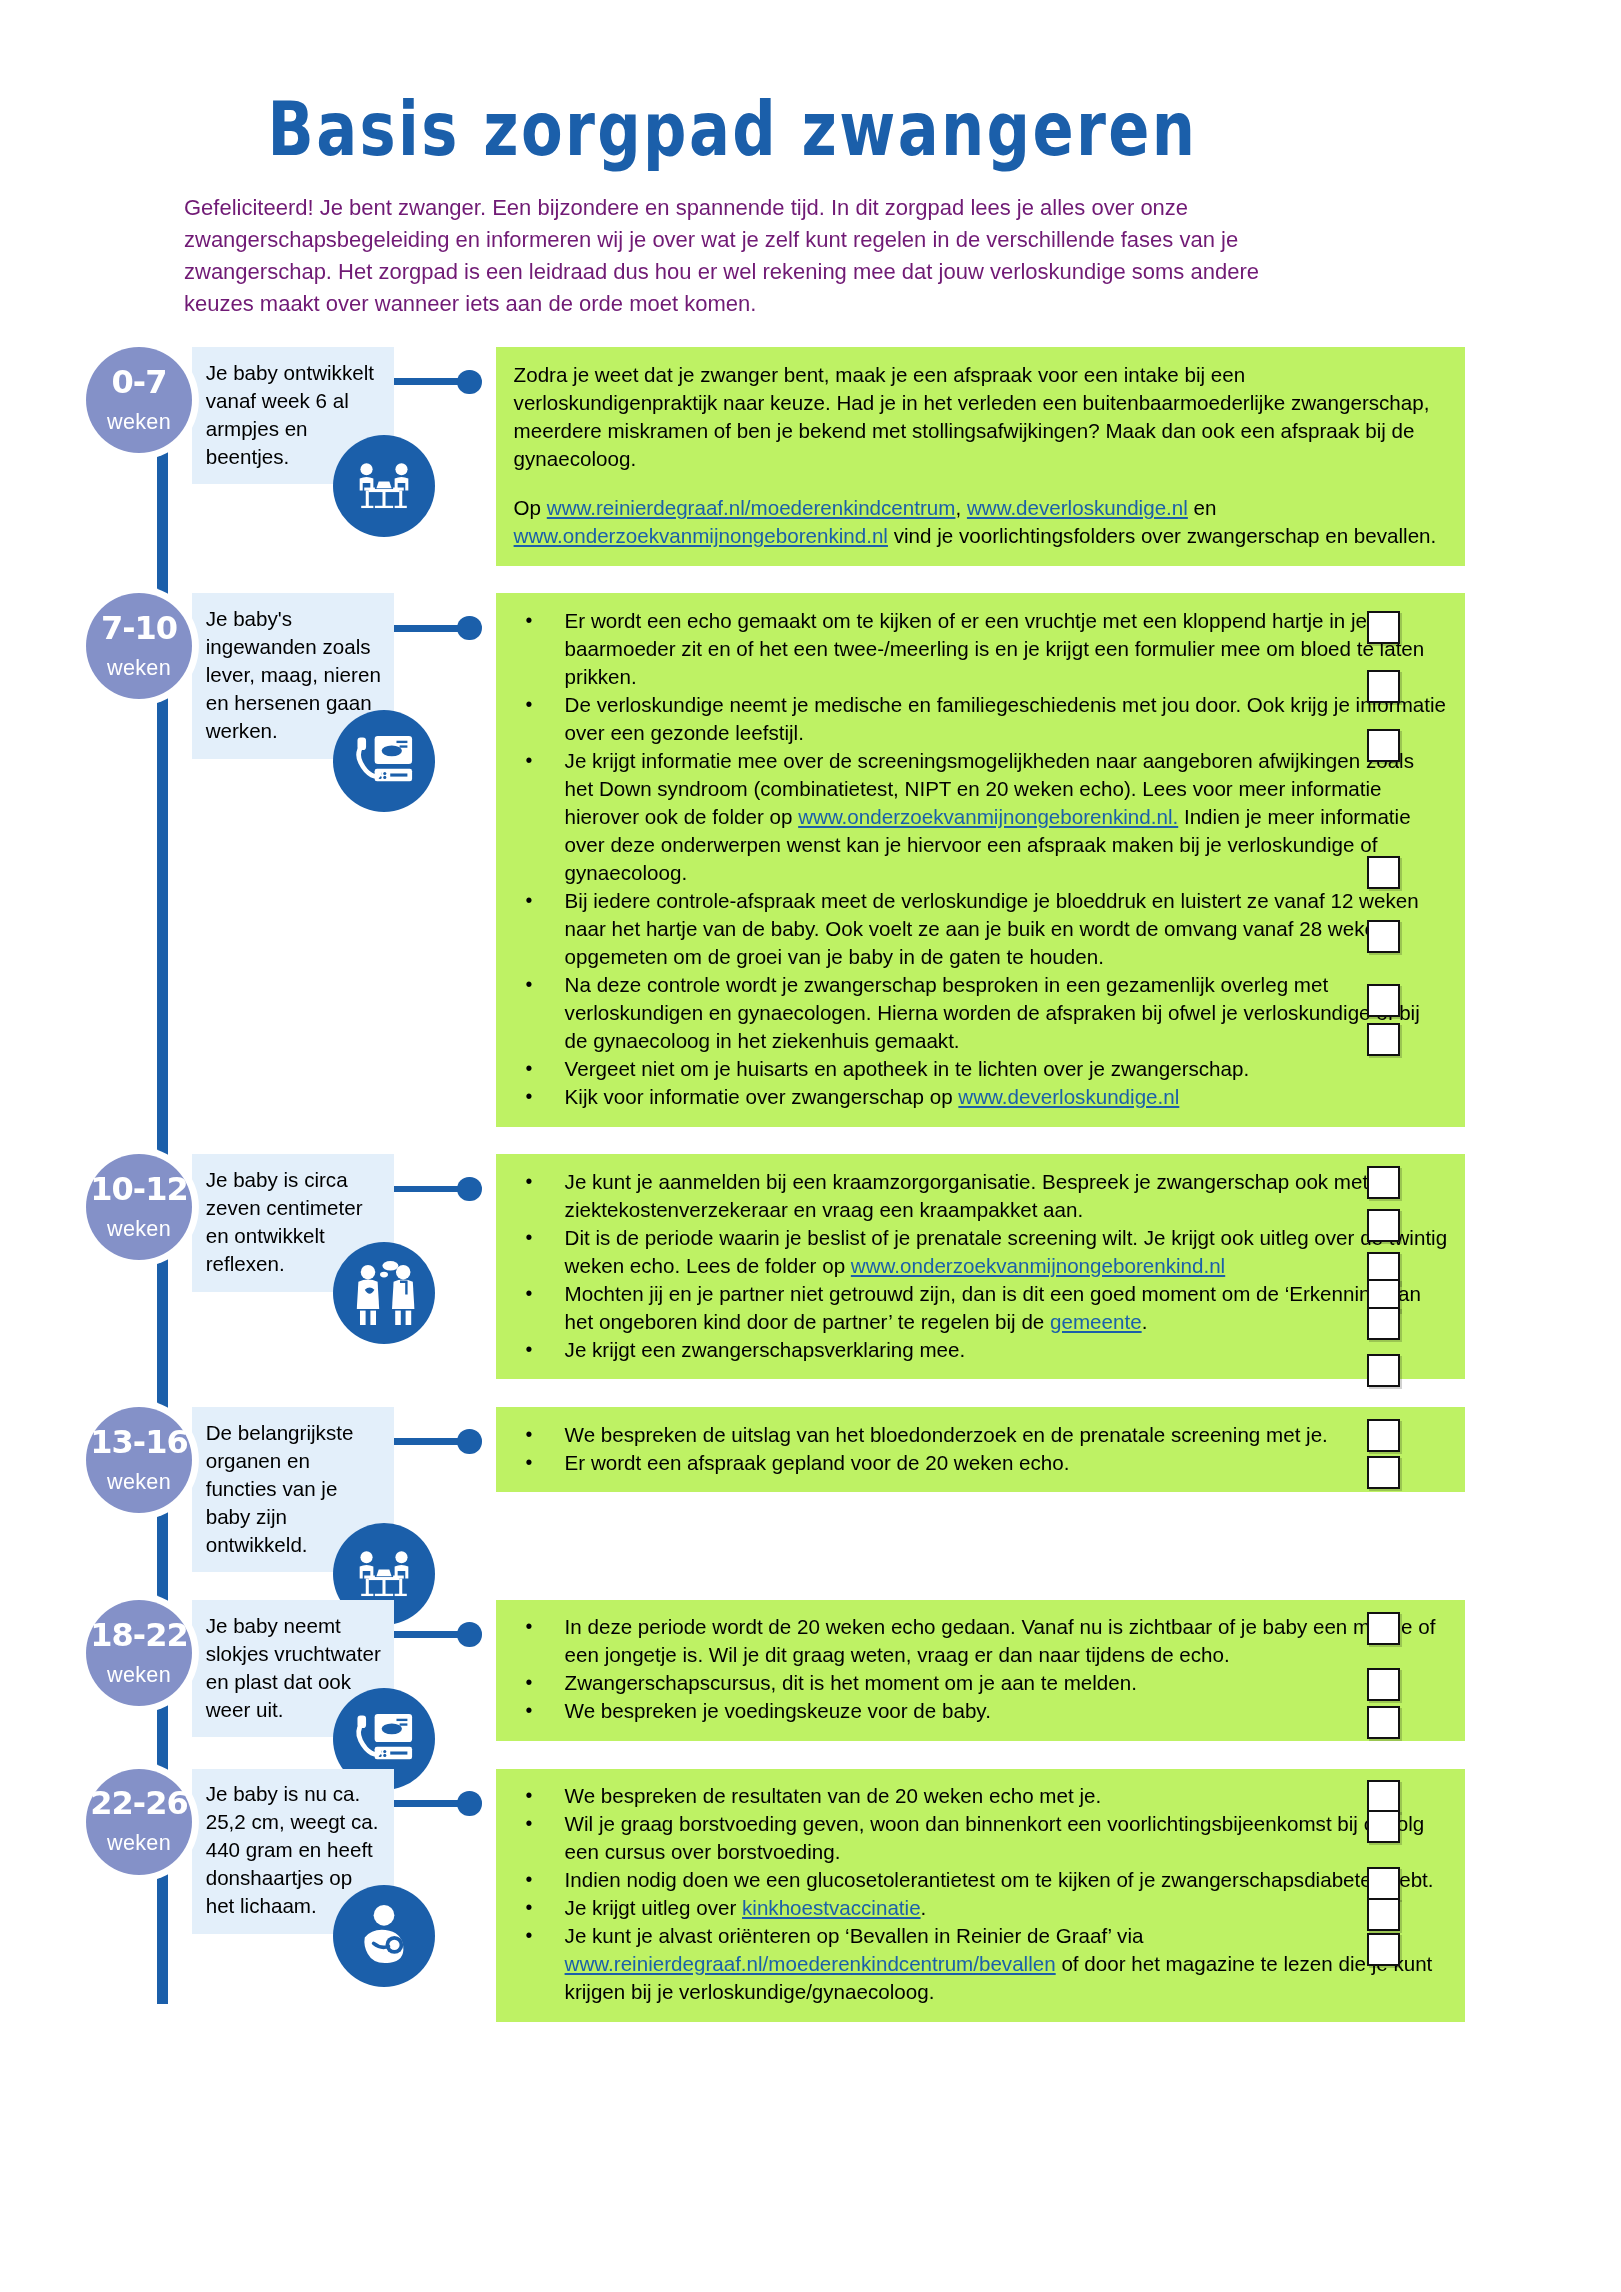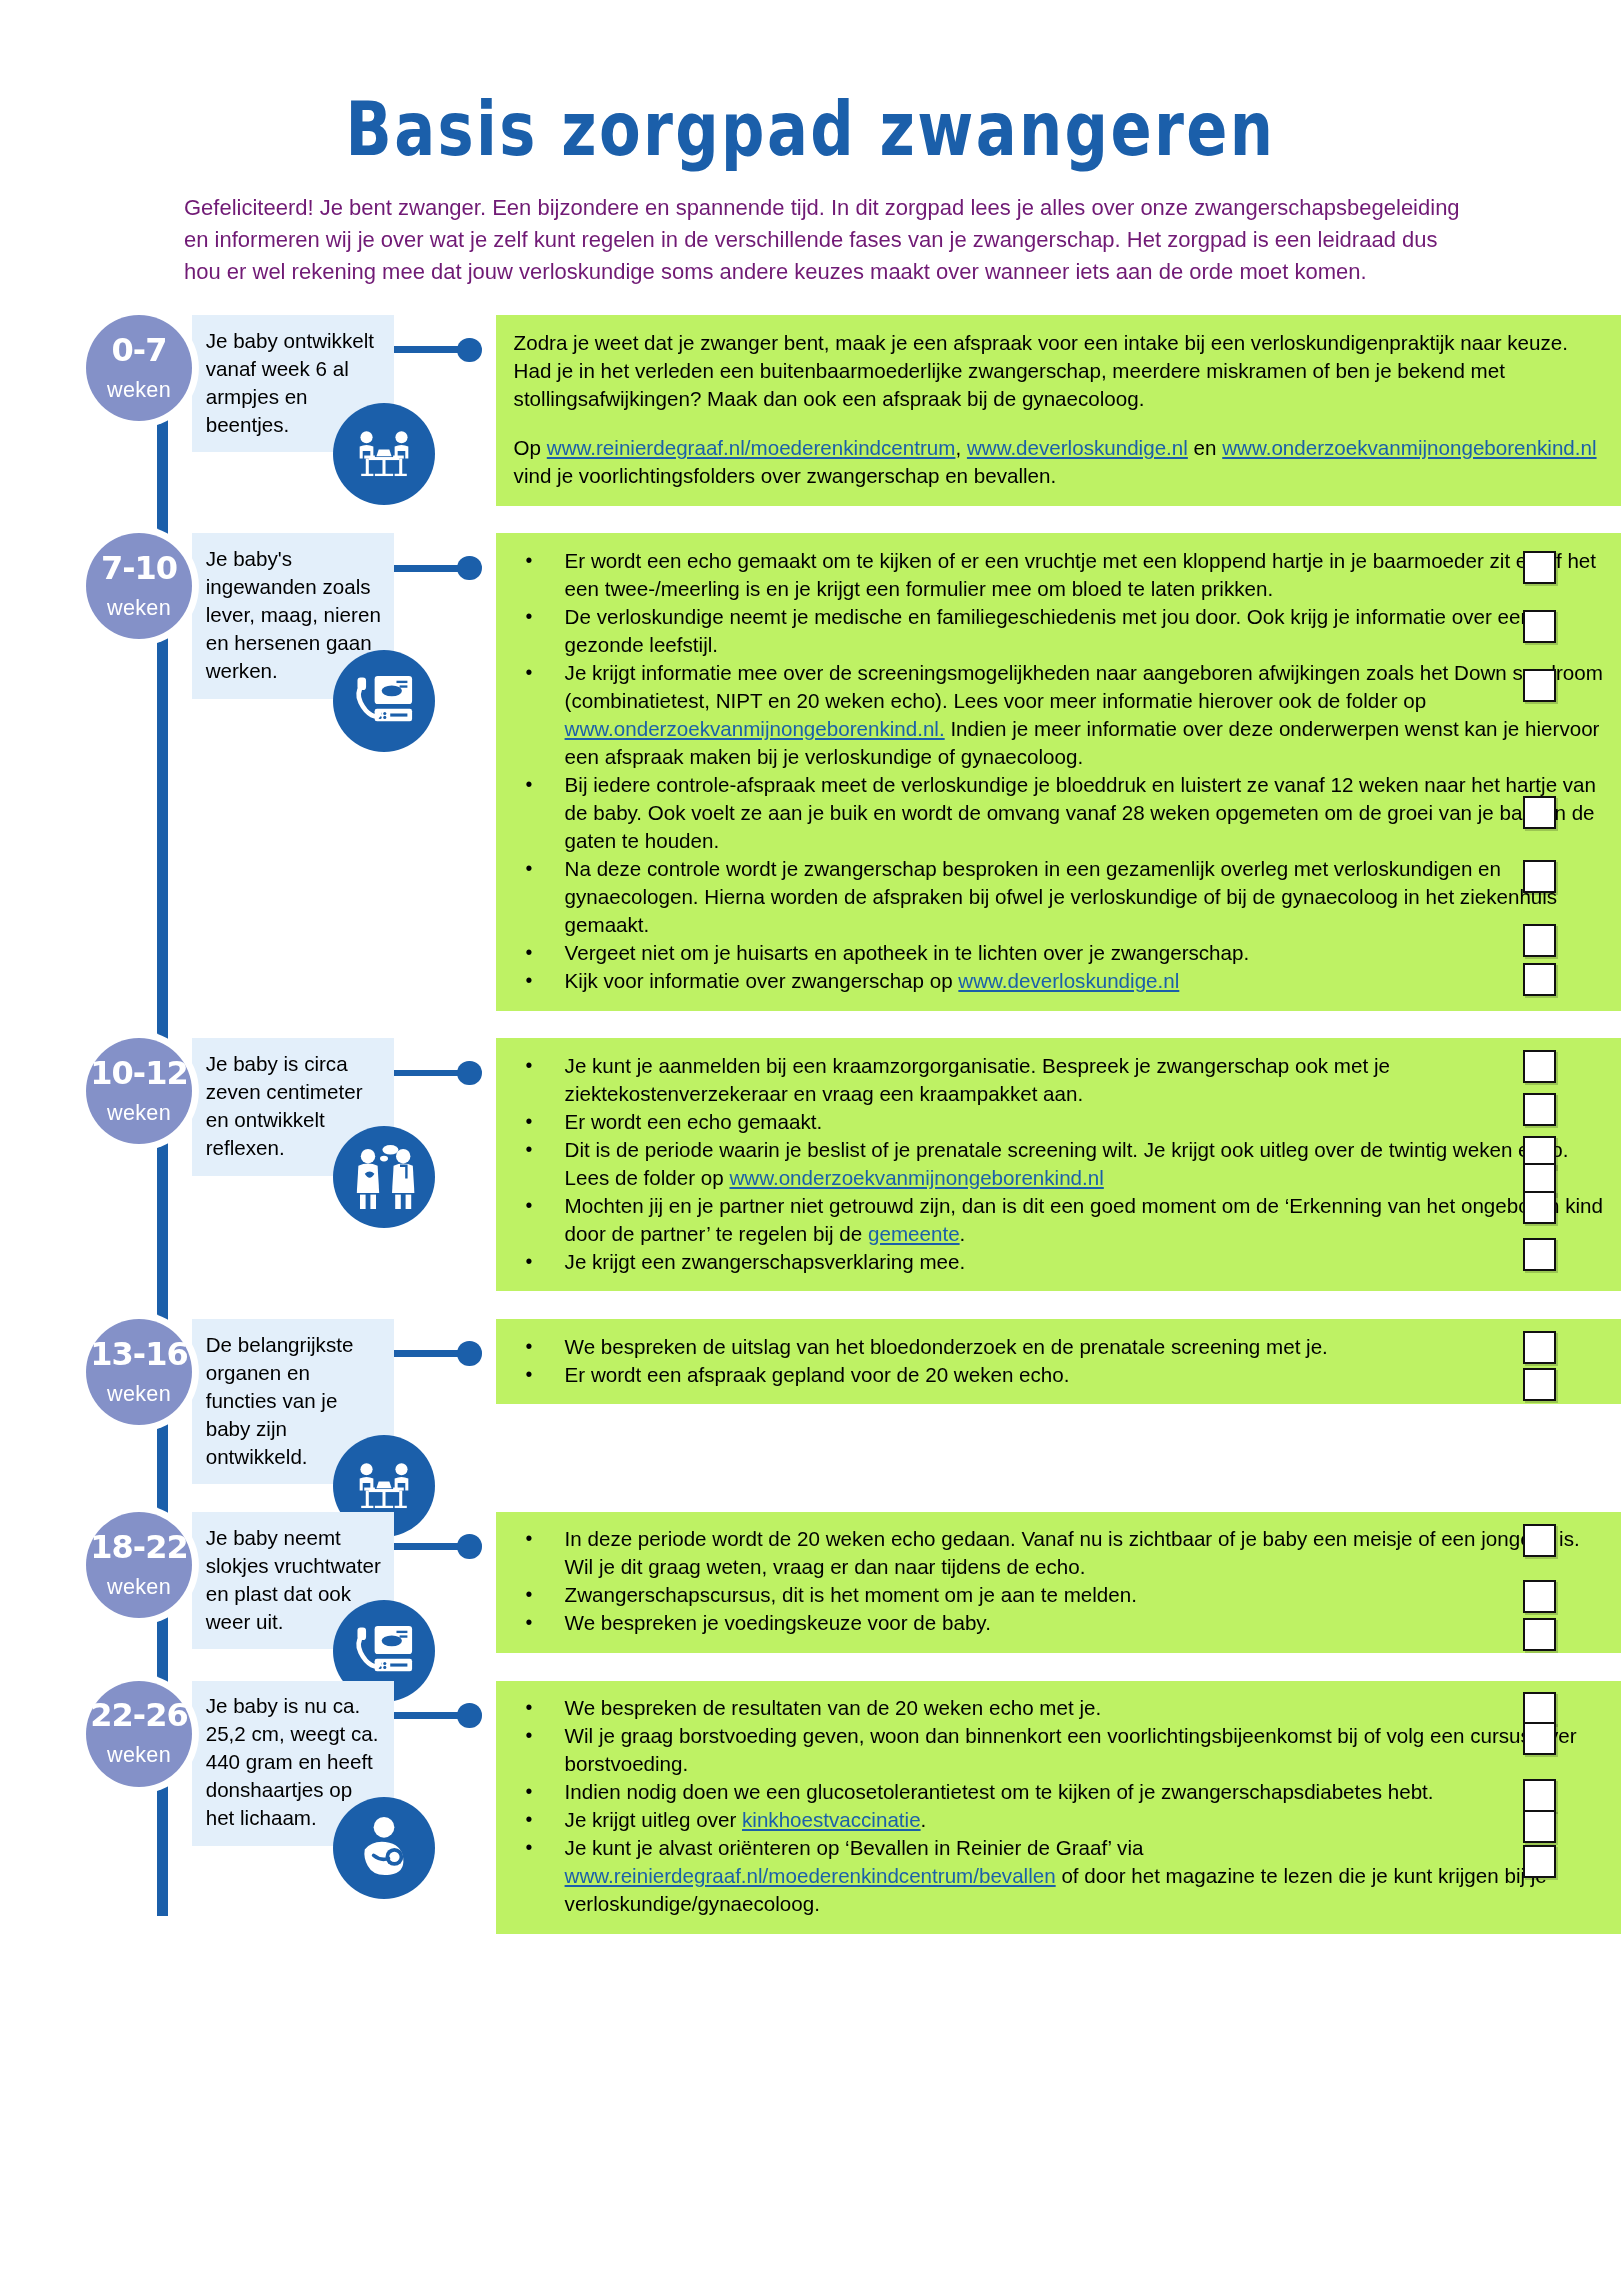--- a/index.html
+++ b/index.html
@@ -11,21 +11,21 @@
     width: 1621px;
     height: 2293px;
     font-family: "Liberation Sans", sans-serif;
     color: #000000;
     position: relative;
     overflow: hidden;
   }
 
   .page {
     position: relative;
-    width: 1621px;
+    width: 1465px;
     height: 2293px;
     box-sizing: border-box;
     padding: 0;
   }
 
   
   .title {
     text-align: center;
     color: #1b5faa;
     font-family: "DejaVu Sans", sans-serif;
@@ -332,21 +332,20 @@
     </div>
           </div>
           <div class="fact">Je baby is circa zeven centimeter en ontwikkelt reflexen.</div>
           <div class="connector">
             <div class="bar"></div>
                     <div class="dot"></div>
           </div>
           <div class="content">
             <ul class="bullets">
               <li><span>Je kunt je aanmelden bij een kraamzorgorganisatie. Bespreek je zwangerschap ook met je ziektekostenverzekeraar en vraag een kraampakket aan.</span></li>
-              <li><span>Er wordt een echo gemaakt.</span></li>
               <li><span>Dit is de periode waarin je beslist  of je prenatale screening  wilt. Je krijgt ook uitleg over de twintig weken echo. Lees de folder op </span><a class="link" href="#">www.onderzoekvanmijnongeborenkind.nl</a></li>
               <li><span>Mochten jij en je partner niet getrouwd zijn, dan is dit een goed moment om de ‘Erkenning van het ongeboren kind door de partner’ te regelen bij de </span><a class="link" href="#">gemeente</a><span>.</span></li>
               <li><span>Je krijgt een zwangerschapsverklaring mee.</span></li>
             </ul>
           </div>
           <div class="checks">
             <div class="cbox" style="top:21.6px"></div>
             <div class="cbox" style="top:65px"></div>
             <div class="cbox" style="top:108px"></div>
             <div class="cbox" style="top:135px"></div>

